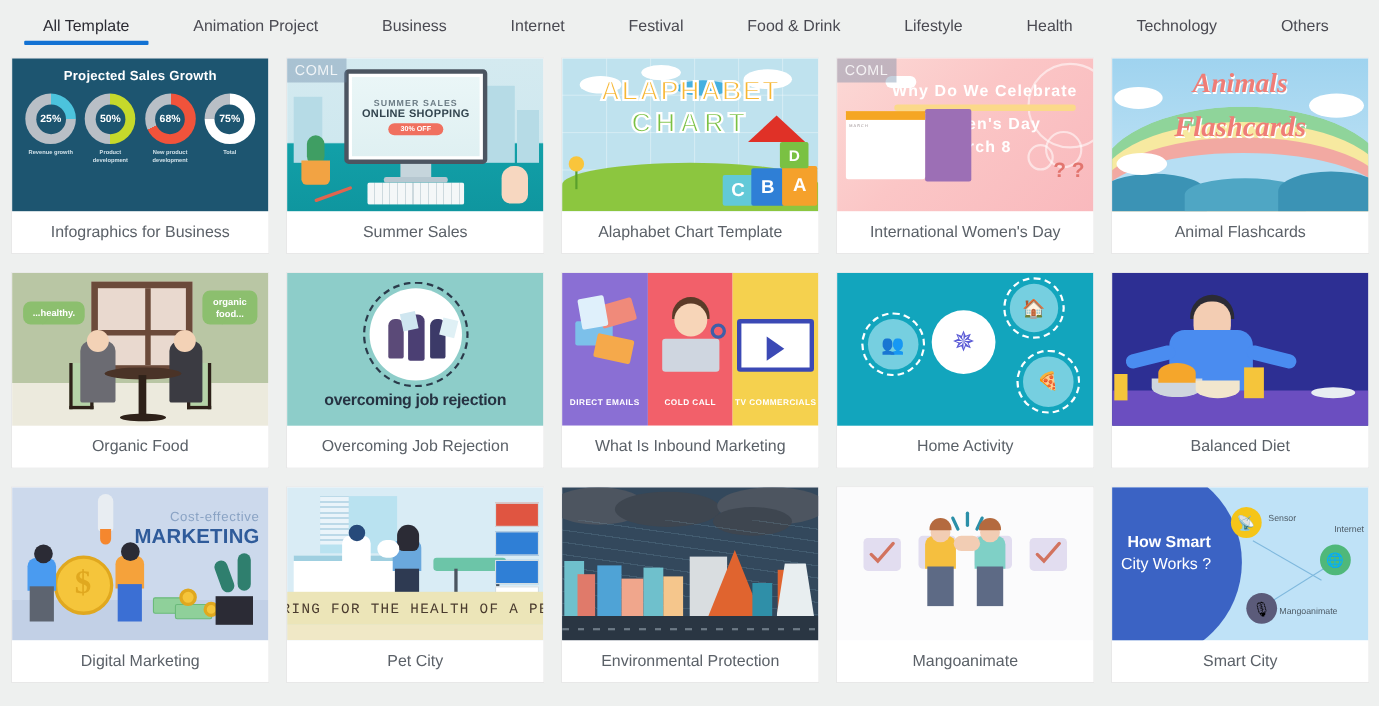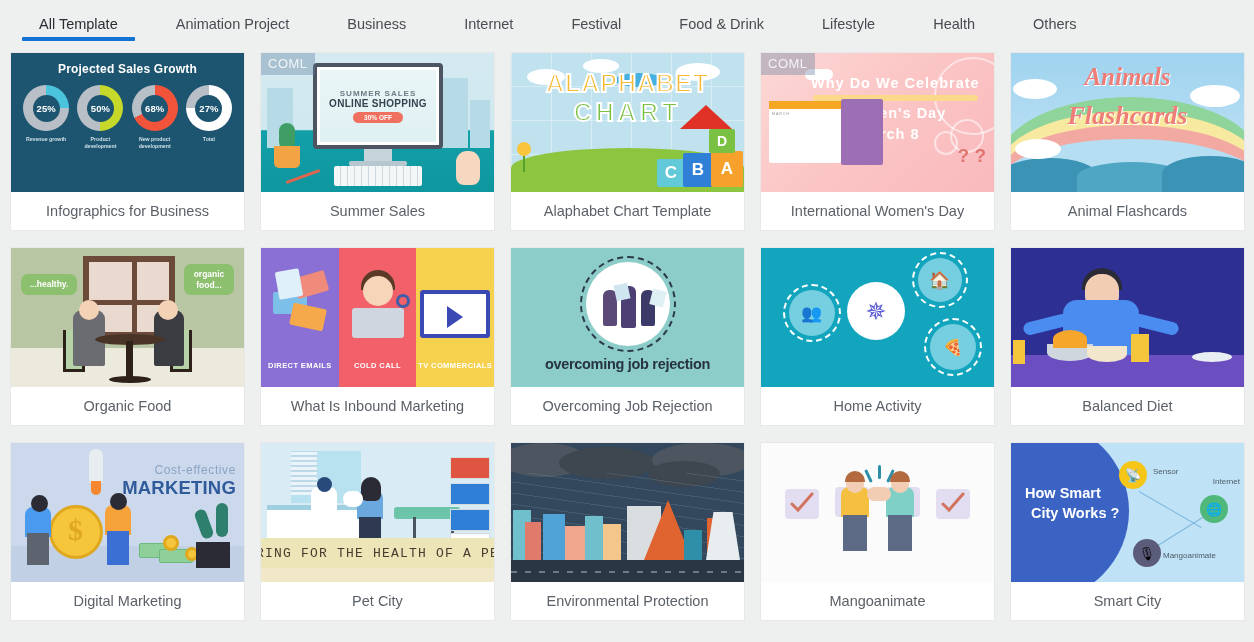--- a/index.html
+++ b/index.html
@@ -272,21 +272,21 @@
   .chk { position:absolute; width:34px; height:30px; background:#e2ddf0; border-radius:4px;}
   .chk svg { position:absolute; left:4px; top:2px;}
   .mg-person { position:absolute; }
   .spark { position:absolute; width:3px; height:14px; background:#2b8fa8; border-radius:2px;}
 
   
   .t-smart { background: #bfe2f7; }
   .sc-blue { position:absolute; left:-62px; top:-22px; width:180px; height:180px;
     border-radius:50%; background:#3b63c4;}
   .sc-t1 { position:absolute; left:14px; top:42px; color:#fff; font-size:14.5px; font-weight:bold;}
-  .sc-t2 { position:absolute; left:20px; top:62px; color:#fff; font-size:14.5px; font-weight:bold;}
+  .sc-t2 { position:absolute; left:8px; top:62px; color:#fff; font-size:14.5px; font-weight:normal;}
   .node { position:absolute; border-radius:50%; display:flex; align-items:center; justify-content:center; font-size:13px;}
   .nlabel { position:absolute; font-size:8px; color:#4d5b66;}
   .nline { position:absolute; height:1px; background:#7fb8dd;}
 </style>
 </head>
 <body>
 
 <div class="tabbar">
   <div class="tab active">
     <span>All Template</span>
@@ -305,20 +305,23 @@
     <span>Festival</span>
   </div>
   <div class="tab">
     <span>Food &amp; Drink</span>
   </div>
   <div class="tab">
     <span>Lifestyle</span>
   </div>
   <div class="tab">
     <span>Health</span>
+  </div>
+  <div class="tab">
+    <span>Technology</span>
   </div>
   <div class="tab">
     <span>Others</span>
   </div>
 </div>
 
 <div class="grid">
 
   <div class="card">
     <div class="thumb t-info">
@@ -337,21 +340,21 @@
           <div class="dlabel">Product development</div>
         </div>
         <div class="donut-w">
           <div class="donut" style="background:conic-gradient(#f1533b 0 68%,#b9bfc6 68% 100%);">
             <span>68%</span>
           </div>
           <div class="dlabel">New product development</div>
         </div>
         <div class="donut-w">
           <div class="donut" style="background:conic-gradient(#ffffff 0 75%,#b9bfc6 75% 100%);">
-            <span>27%</span>
+            <span>75%</span>
           </div>
           <div class="dlabel">Total</div>
         </div>
       </div>
     </div>
     <div class="card-title">Infographics for Business</div>
   </div>
 
   <div class="card">
     <div class="thumb t-summer">
@@ -466,58 +469,58 @@
       <div class="person" style="right:60px;top:62px;width:30px;height:56px;background:#3b3b42;border-radius:9px 9px 2px 2px;"></div>
       <div class="person" style="right:66px;top:52px;width:20px;height:20px;background:#f3d2b6;border-radius:50%;"></div>
       <div class="tabletop"></div>
       <div class="tablepole"></div>
       <div class="tablefoot"></div>
     </div>
     <div class="card-title">Organic Food</div>
   </div>
 
   <div class="card">
-    <div class="thumb">
-      <div class="t-inbound">
-        <div class="panel p1">
-          <div class="env" style="left:12px;top:44px;width:34px;height:22px;background:#7cc0ea;"></div>
-          <div class="env" style="left:34px;top:26px;width:32px;height:21px;background:#f08a7a;transform:rotate(-16deg);"></div>
-          <div class="env" style="left:30px;top:58px;width:34px;height:22px;background:#f5a94b;transform:rotate(12deg);"></div>
-          <div class="env" style="left:16px;top:22px;width:24px;height:28px;background:#dff0fb;transform:rotate(-10deg);"></div>
-          <div class="plabel">DIRECT EMAILS</div>
-        </div>
-        <div class="panel p2">
-          <div class="agent-hair"></div>
-          <div class="agent-head"></div>
-          <div class="laptop"></div>
-          <div style="position:absolute;right:6px;top:46px;width:14px;height:14px;border-radius:50%;border:3px solid #3e5fa8;"></div>
-          <div class="plabel">COLD CALL</div>
-        </div>
-        <div class="panel p3">
-          <div class="tv"></div>
-          <div class="play"></div>
-          <div class="plabel">TV COMMERCIALS</div>
-        </div>
-      </div>
-    </div>
-    <div class="card-title">What Is Inbound Marketing</div>
-  </div>
-
-  <div class="card">
     <div class="thumb t-reject">
       <div class="dashcircle"></div>
       <div class="whitecircle"></div>
       <div style="position:absolute;left:92px;top:42px;width:14px;height:36px;background:#5b4a78;border-radius:6px 6px 2px 2px;"></div>
       <div style="position:absolute;left:110px;top:38px;width:15px;height:42px;background:#4b3f73;border-radius:6px 6px 2px 2px;"></div>
       <div style="position:absolute;left:130px;top:42px;width:14px;height:36px;background:#3c3a68;border-radius:6px 6px 2px 2px;"></div>
       <div style="position:absolute;left:104px;top:36px;width:14px;height:16px;background:#cfe6f0;transform:rotate(-12deg);"></div>
       <div style="position:absolute;left:140px;top:42px;width:14px;height:16px;background:#dff0f5;transform:rotate(14deg);"></div>
       <div class="rj-t">overcoming job rejection</div>
     </div>
     <div class="card-title">Overcoming Job Rejection</div>
+  </div>
+
+  <div class="card">
+    <div class="thumb">
+      <div class="t-inbound">
+        <div class="panel p1">
+          <div class="env" style="left:12px;top:44px;width:34px;height:22px;background:#7cc0ea;"></div>
+          <div class="env" style="left:34px;top:26px;width:32px;height:21px;background:#f08a7a;transform:rotate(-16deg);"></div>
+          <div class="env" style="left:30px;top:58px;width:34px;height:22px;background:#f5a94b;transform:rotate(12deg);"></div>
+          <div class="env" style="left:16px;top:22px;width:24px;height:28px;background:#dff0fb;transform:rotate(-10deg);"></div>
+          <div class="plabel">DIRECT EMAILS</div>
+        </div>
+        <div class="panel p2">
+          <div class="agent-hair"></div>
+          <div class="agent-head"></div>
+          <div class="laptop"></div>
+          <div style="position:absolute;right:6px;top:46px;width:14px;height:14px;border-radius:50%;border:3px solid #3e5fa8;"></div>
+          <div class="plabel">COLD CALL</div>
+        </div>
+        <div class="panel p3">
+          <div class="tv"></div>
+          <div class="play"></div>
+          <div class="plabel">TV COMMERCIALS</div>
+        </div>
+      </div>
+    </div>
+    <div class="card-title">What Is Inbound Marketing</div>
   </div>
 
   <div class="card">
     <div class="thumb t-home">
       <div class="hdash" style="left:22px;top:36px;width:58px;height:58px;"></div>
       <div class="hcirc" style="left:28px;top:42px;width:46px;height:46px;background:#76cfe0;font-size:17px;">👥</div>
       <div class="hcirc" style="left:86px;top:34px;width:58px;height:58px;background:#fff;font-size:25px;color:#5b5bd6;">✵</div>
       <div class="hdash" style="right:26px;top:4px;width:56px;height:56px;"></div>
       <div class="hcirc" style="right:32px;top:10px;width:44px;height:44px;background:#76cfe0;font-size:17px;">🏠</div>
       <div class="hdash" style="right:12px;top:70px;width:58px;height:58px;"></div>

